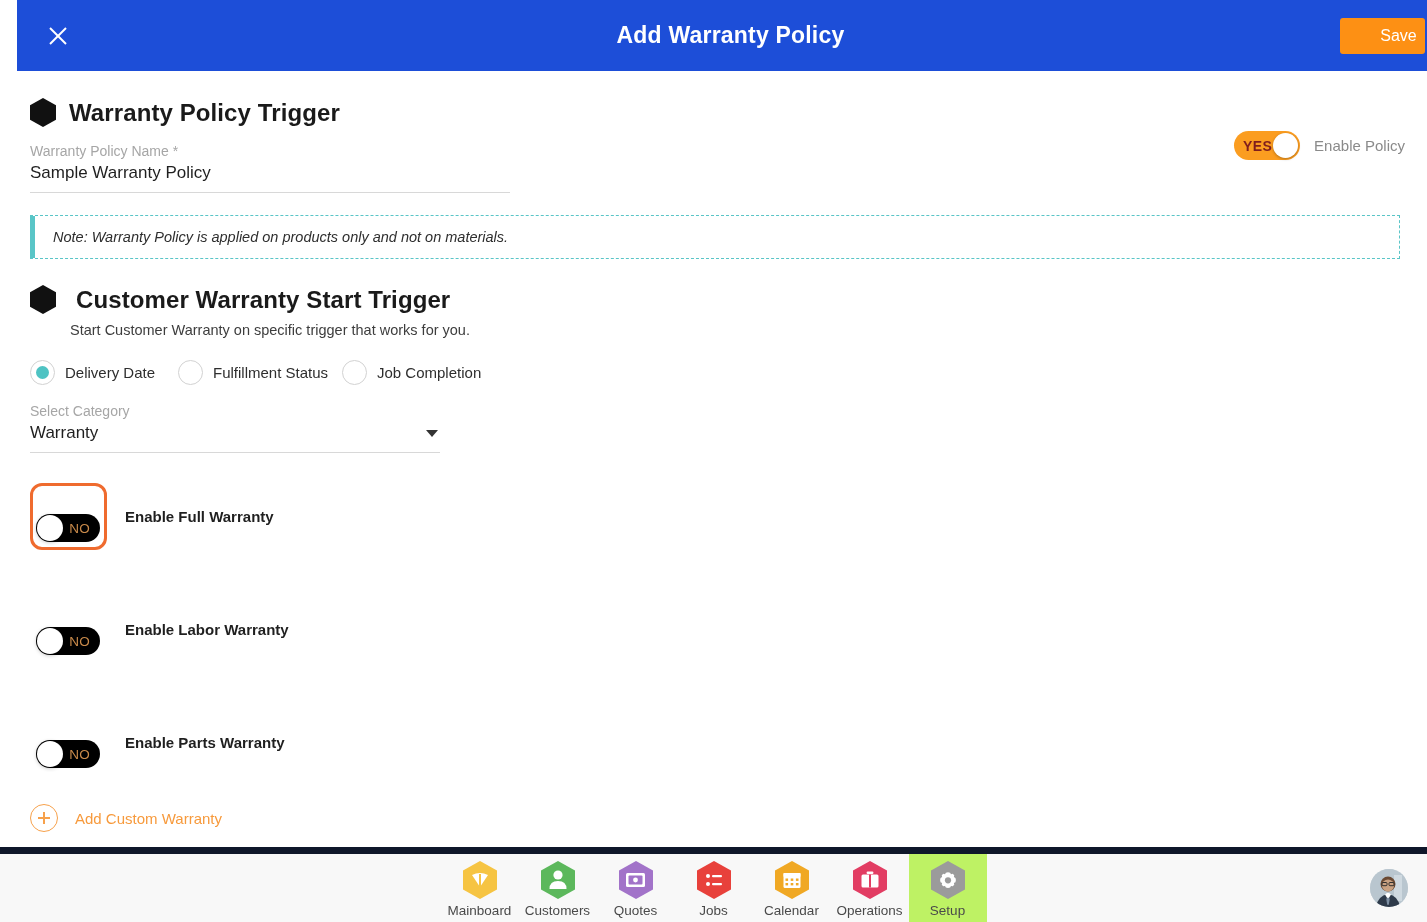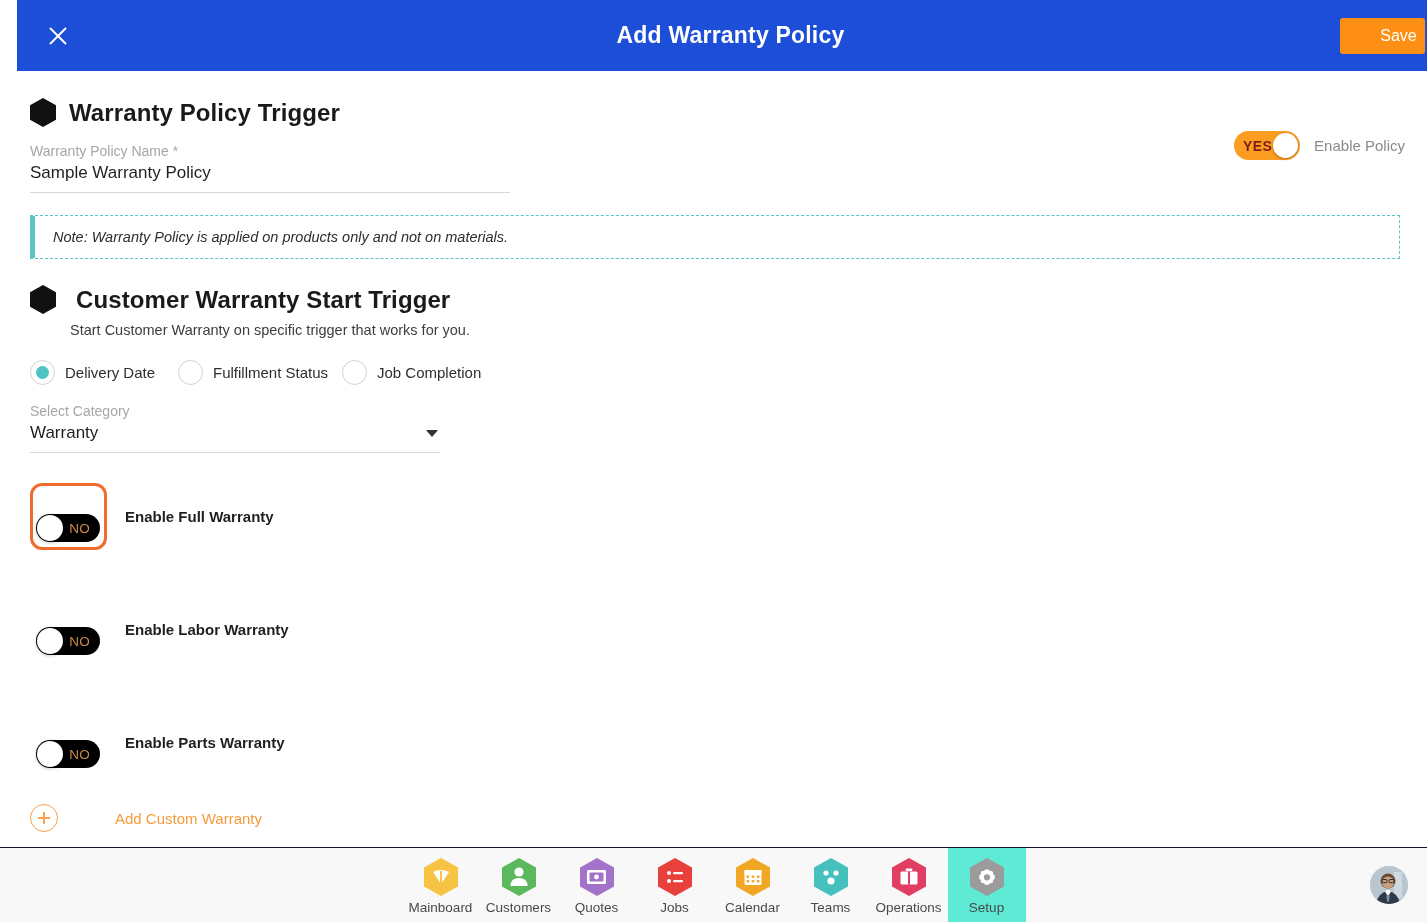--- a/index.html
+++ b/index.html
@@ -258,21 +258,20 @@
     margin-left: 18px;
   }
 
   
   .add-custom {
     display: flex;
     align-items: center;
     margin-top: 28px;
     cursor: pointer;
     width: fit-content;
-    gap: 40px;
   }
   .plus-circle {
     width: 28px; height: 28px;
     border: 1.5px solid #f7a14b;
     border-radius: 50%;
     position: relative;
     flex: 0 0 auto;
   }
   .plus-circle::before, .plus-circle::after {
     content: "";
@@ -286,42 +285,42 @@
     color: #f79a3c;
     margin-left: 17px;
   }
 
   
   .bottombar {
     position: absolute;
     bottom: 0; left: 0;
     width: 1427px; height: 75px;
     background: #f8f8f8;
-    border-top: 1px solid #0f172a;
+    border-top: 7px solid #0f172a;
     text-align: center;
   }
   .navlist {
     position: absolute;
     left: 0; right: 0; top: 0; bottom: 0;
     display: flex;
     align-items: stretch;
     justify-content: center;
     gap: 0;
   }
   .navitem {
     width: 78px;
     display: flex;
     flex-direction: column;
     align-items: center;
     justify-content: center;
     cursor: pointer;
     gap: 3px;
     padding-top: 2px;
   }
-  .navitem.active { background: #5eead4; }
+  .navitem.active { background: #bef264; }
   .navicon { width: 38px; height: 40px; }
   .navlabel {
     font-size: 13.5px;
     color: #4a4a4a;
   }
   .avatar {
     position: absolute;
     right: 19px; top: 50%;
     transform: translateY(-50%);
     width: 38px; height: 38px;
@@ -510,31 +509,20 @@
           <rect x="17.7" y="18.5" width="2.6" height="2.4" fill="#f0a824"></rect>
           <rect x="22.9" y="18.5" width="2.6" height="2.4" fill="#f0a824"></rect>
           <rect x="12.5" y="23" width="2.6" height="2.4" fill="#f0a824"></rect>
           <rect x="17.7" y="23" width="2.6" height="2.4" fill="#f0a824"></rect>
           <rect x="22.9" y="23" width="2.6" height="2.4" fill="#f0a824"></rect>
         </svg>
       </span>
       <span class="navlabel">Calendar</span>
     </div>
 
-    <div class="navitem">
-      <span class="navicon">
-        <svg width="38" height="40" viewBox="0 0 38 40">
-          <polygon points="19,1 36,10.5 36,29.5 19,39 2,29.5 2,10.5" fill="#45c0bd"></polygon>
-          <circle cx="14" cy="16" r="2.6" fill="#ffffff"></circle>
-          <circle cx="24" cy="16" r="2.6" fill="#ffffff"></circle>
-          <circle cx="19" cy="24" r="3.6" fill="#ffffff"></circle>
-        </svg>
-      </span>
-      <span class="navlabel">Teams</span>
-    </div>
 
     <div class="navitem">
       <span class="navicon">
         <svg width="38" height="40" viewBox="0 0 38 40">
           <polygon points="19,1 36,10.5 36,29.5 19,39 2,29.5 2,10.5" fill="#e23d63"></polygon>
           <rect x="15.6" y="11.5" width="6.8" height="2.6" rx="1" fill="#ffffff"></rect>
           <rect x="10.5" y="14.5" width="17" height="13" rx="1.5" fill="#ffffff"></rect>
           <rect x="18" y="14.5" width="2" height="13" fill="#e23d63"></rect>
         </svg>
       </span>

